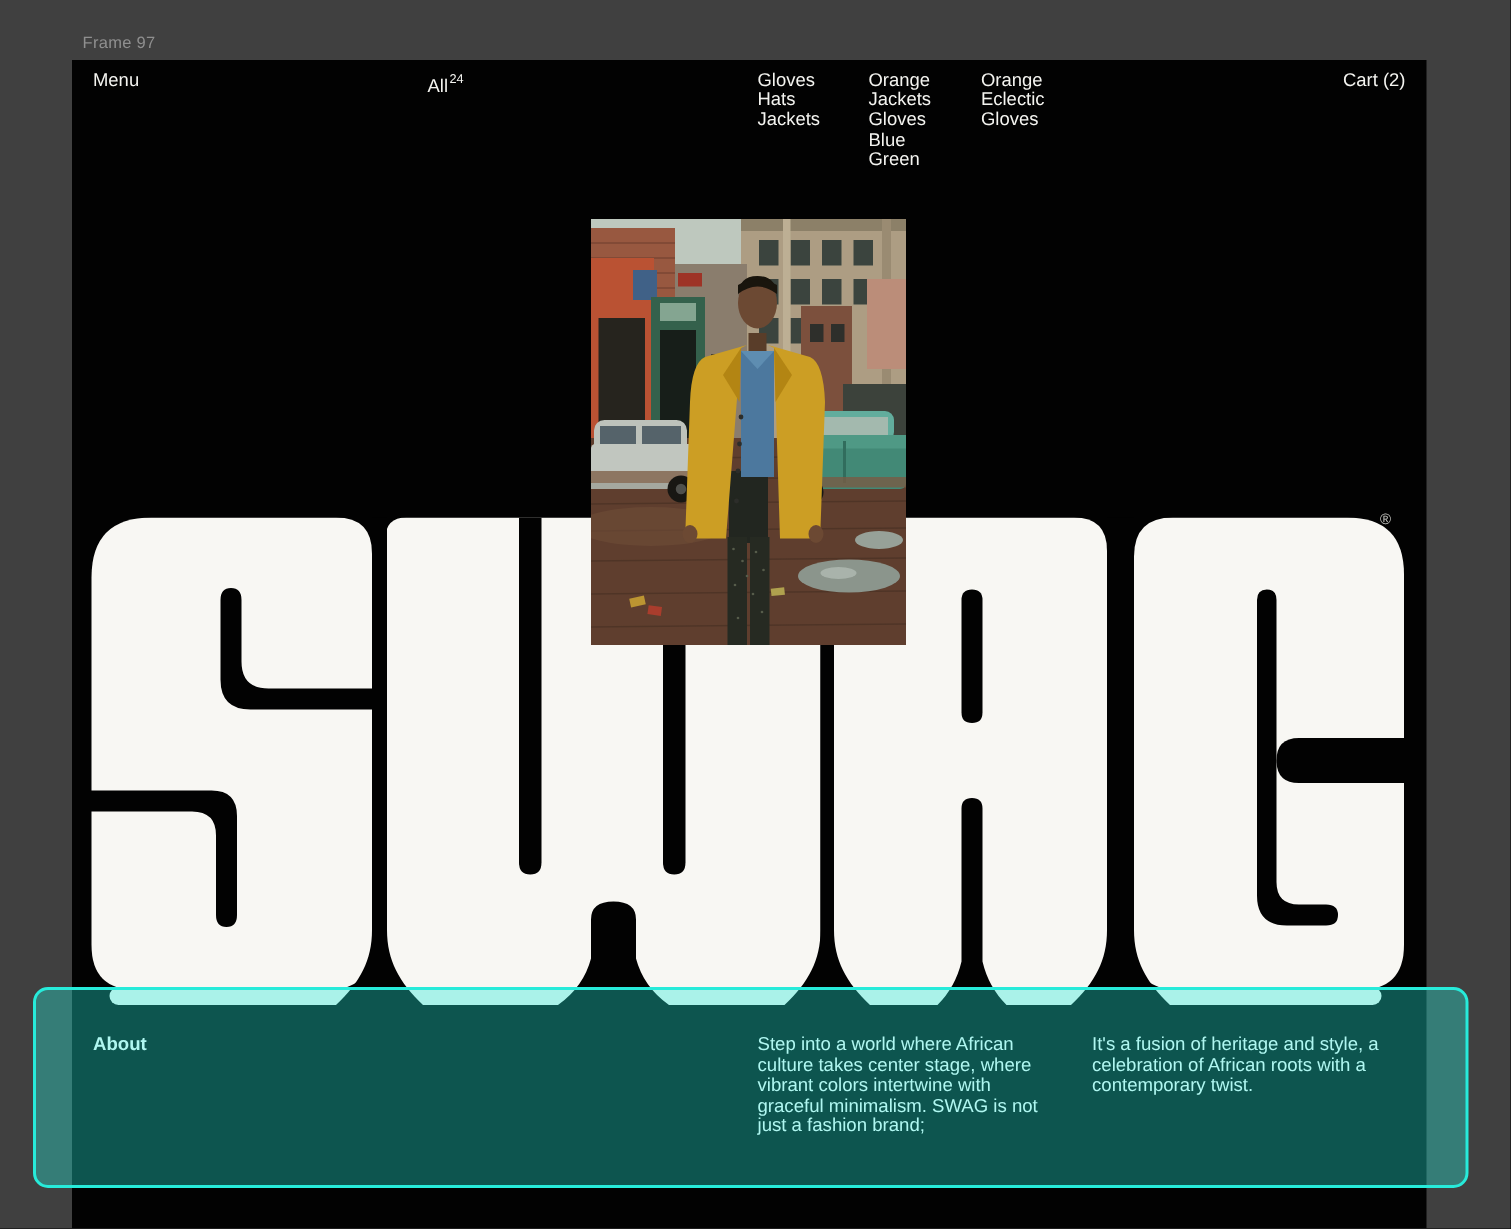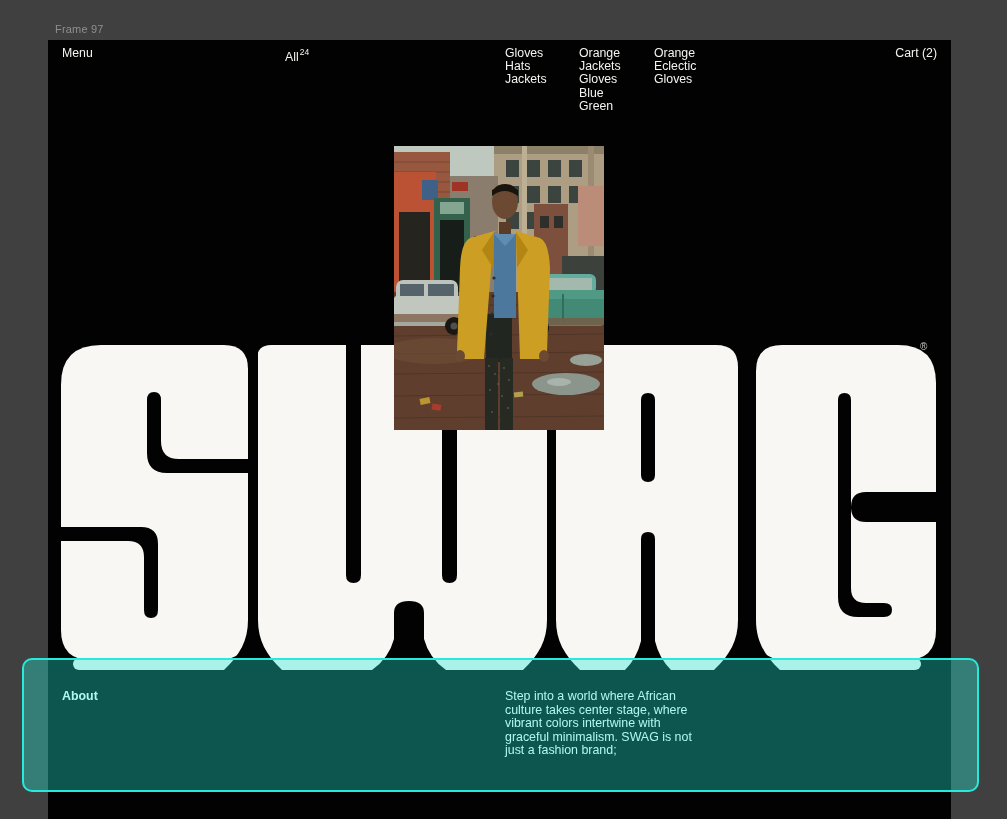--- a/index.html
+++ b/index.html
@@ -213,18 +213,21 @@
       <rect x="120" y="246" width="9" height="5" fill="#b5a44c" transform="rotate(-6 124 248)"></rect>
       <rect width="210" height="284" fill="#5e7a6e" opacity="0.05"></rect>
     </svg>
 
     <span class="footer-text about">About</span>
     <p class="footer-text para1" style="margin:0;">Step into a world where African
 culture takes center stage, where
 vibrant colors intertwine with
 graceful minimalism. SWAG is not
 just a fashion brand;</p>
+    <p class="footer-text para2" style="margin:0;">It's a fusion of heritage and style, a
+celebration of African roots with a
+contemporary twist.</p>
 
   </div>
 
   <div class="selection-overlay"></div>
 
 </div>
 
 </body></html>

